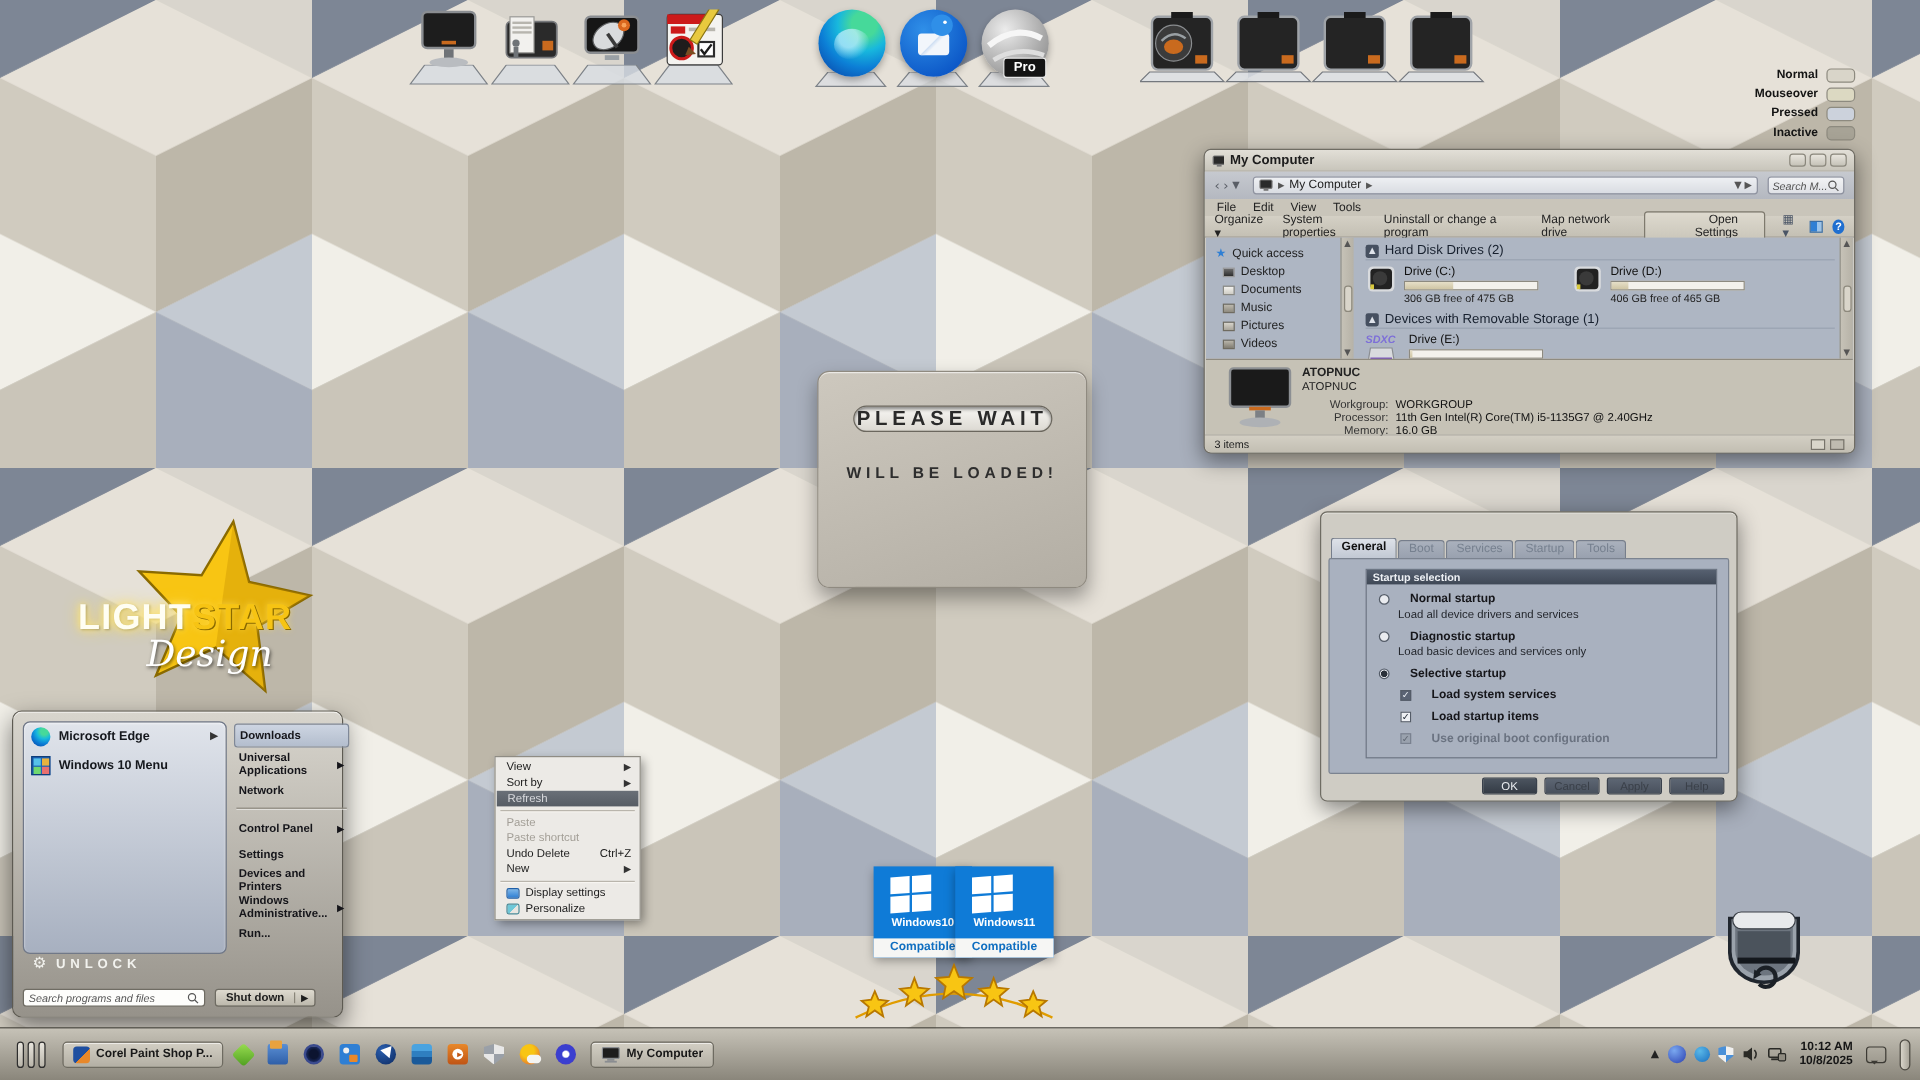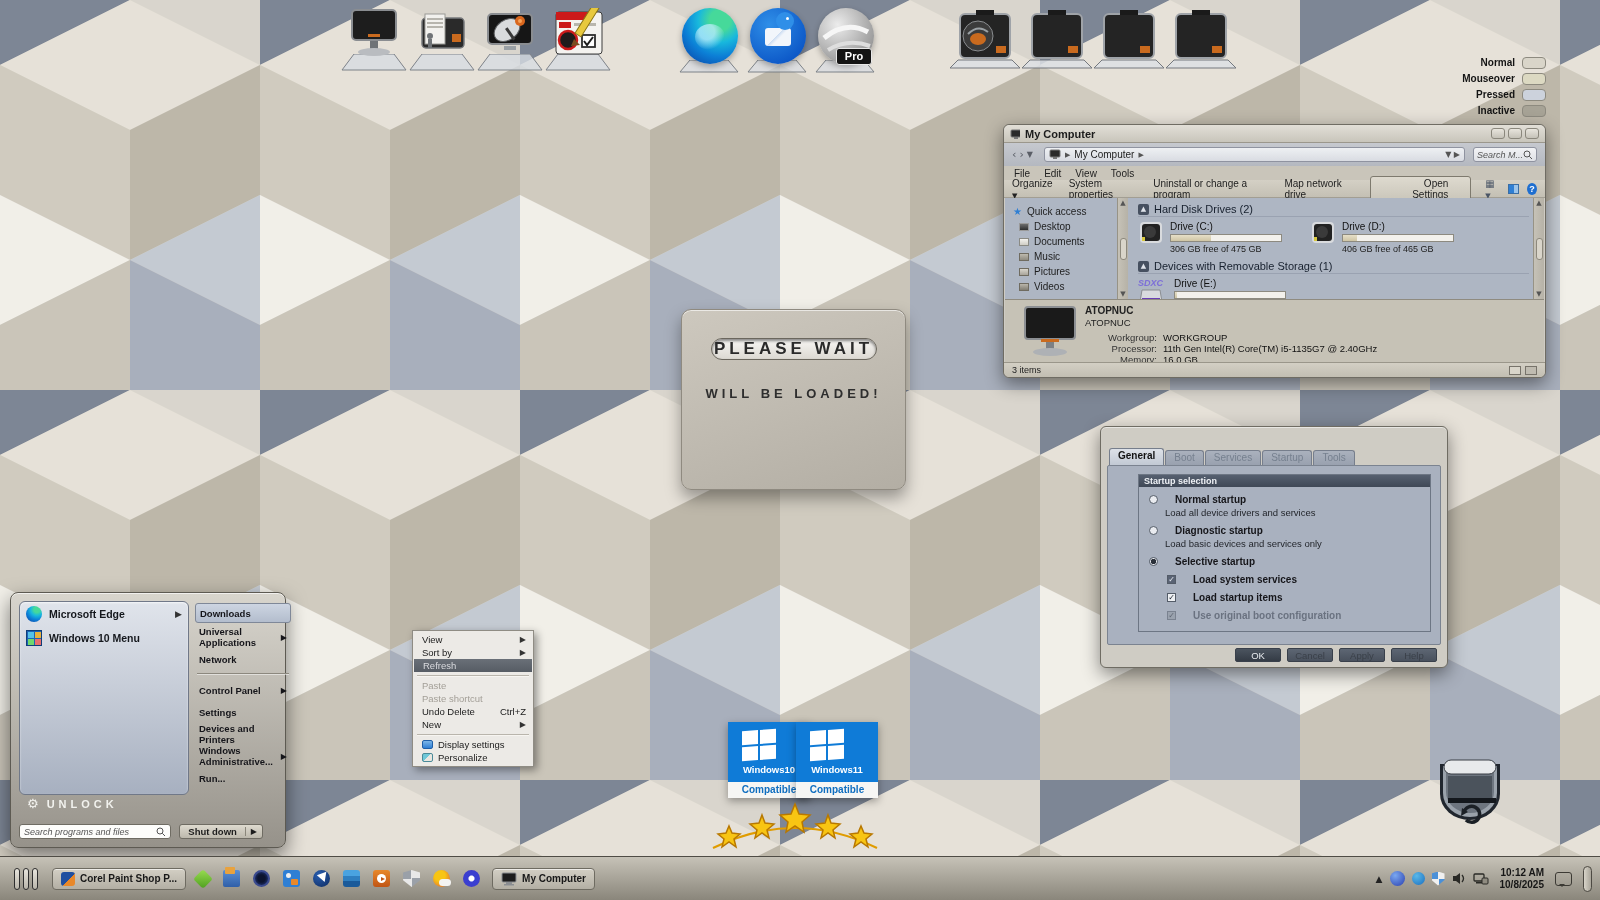--- a/index.html
+++ b/index.html
@@ -531,20 +531,30 @@
         <span style="width:12px;height:9px;border:1px solid #77736a;background:#bfbbb0;display:inline-block"></span>
       </span>
     </div>
   </div>
 
   <div class="pandora" style="z-index:20">
     <div class="pw-pill">PLEASE WAIT</div>
     <h2>WILL BE LOADED!</h2>
   </div>
 
+  <div class="lslogo">
+    <svg class="abs" width="160" height="150" style="left:45px;top:0">
+      <polygon points="80,4 100,52 152,56 112,88 126,140 80,110 34,140 48,88 8,56 60,52" fill="#f8c513" stroke="#8a6a00" stroke-width="2" transform="rotate(8 80 72)"></polygon>
+      <polygon points="80,4 100,52 152,56 112,88 126,140 80,110 80,4" fill="rgba(196,140,0,.35)" transform="rotate(8 80 72)"></polygon>
+    </svg>
+    <div class="ls-text">
+      <span class="ls-light">LIGHT</span><span class="ls-star">STAR</span>
+    </div>
+    <div class="ls-design">Design</div>
+  </div>
 
   <div class="win" style="left:1100px;top:426px;width:348px;height:242px;z-index:35">
     <div class="sc-tabs">
       <div class="sc-tab active">General</div>
       <div class="sc-tab">Boot</div>
       <div class="sc-tab">Services</div>
       <div class="sc-tab">Startup</div>
       <div class="sc-tab">Tools</div>
     </div>
     <div class="sc-page">

